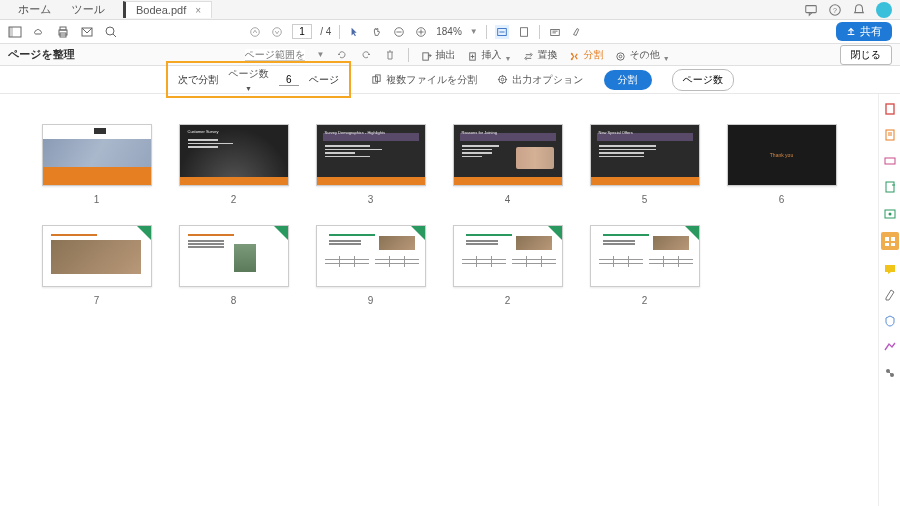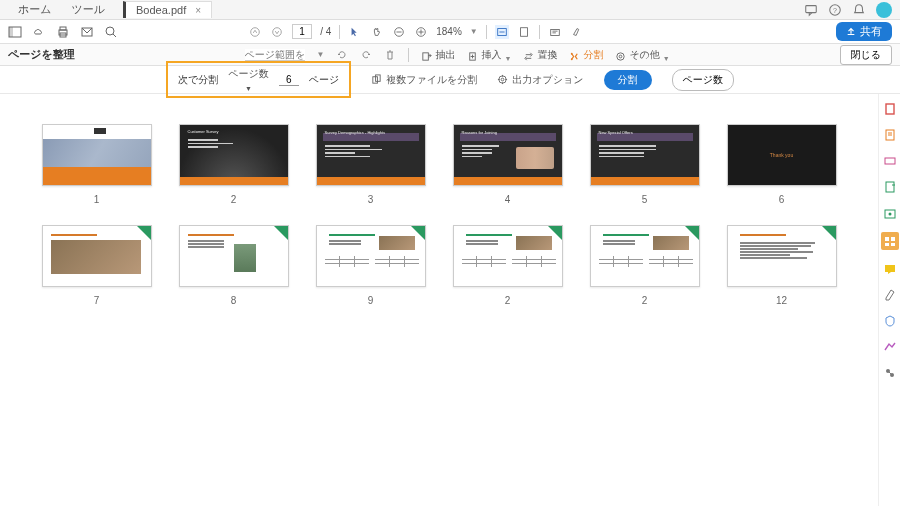--- a/index.html
+++ b/index.html
@@ -485,35 +485,20 @@
               <div></div>
               <div></div>
               <div></div>
               <div></div>
               <div></div>
               <div></div>
             </div>
           </div>
           <span class="thumb-num">2</span>
         </div>
-      <div class="thumb-wrap">
-          <div class="thumb th-doc">
-            <div class="th-green-corner"></div>
-            <div class="th-doc-title-o" style="margin-left:4px"></div>
-            <div class="th-doc-lines" style="margin:6px 4px 0 4px">
-              <div class="th-doc-line" style="width:90%"></div>
-              <div class="th-doc-line" style="width:85%"></div>
-              <div class="th-doc-line" style="width:70%"></div>
-              <div class="th-doc-line" style="width:88%"></div>
-              <div class="th-doc-line" style="width:60%"></div>
-              <div class="th-doc-line" style="width:80%"></div>
-            </div>
-          </div>
-          <span class="thumb-num">12</span>
-        </div>
     </div>
   </div>
   <div class="sidebar">
     <div class="side-icon"><svg viewBox="0 0 14 14" width="14" height="14">
           <rect x="3" y="2" width="8" height="10" fill="none" stroke="#d9534f" stroke-width="1.4"></rect>
         </svg></div>
     <div class="side-icon"><svg viewBox="0 0 14 14" width="14" height="14">
           <rect x="3" y="2" width="8" height="10" fill="none" stroke="#e67e22"></rect>
           <path d="M5 5 L9 5 M5 7 L9 7" stroke="#e67e22"></path>
         </svg></div>

